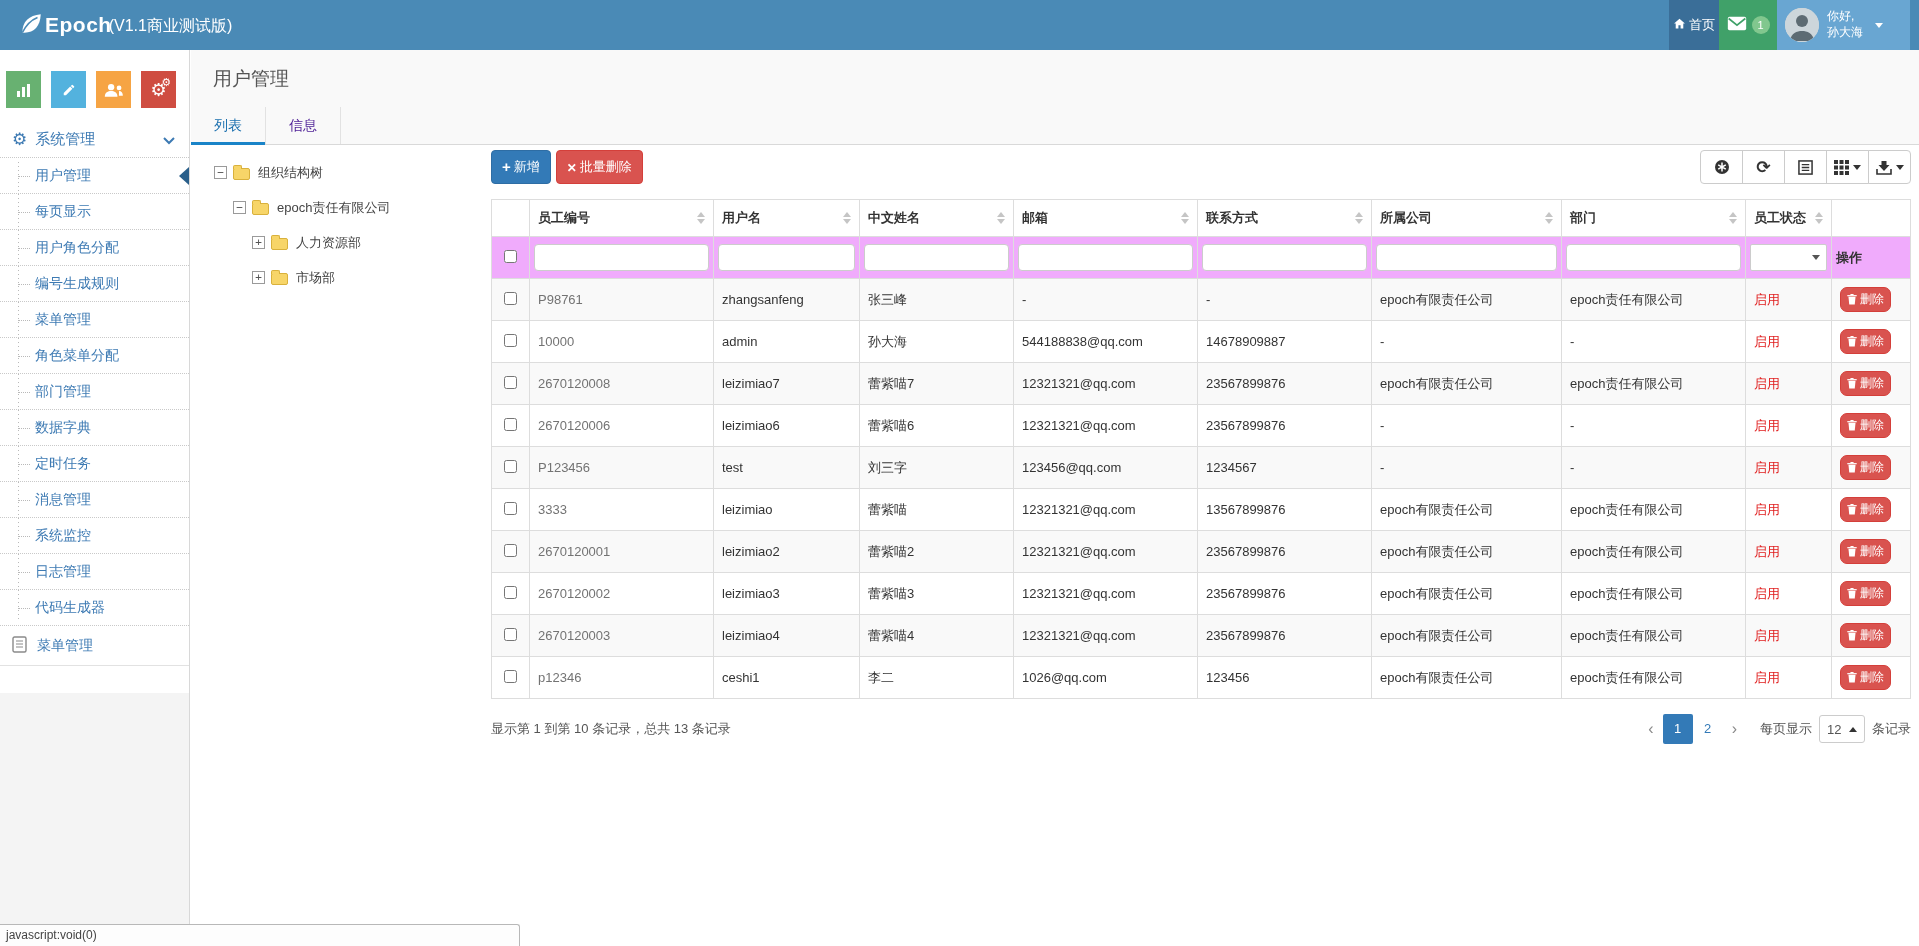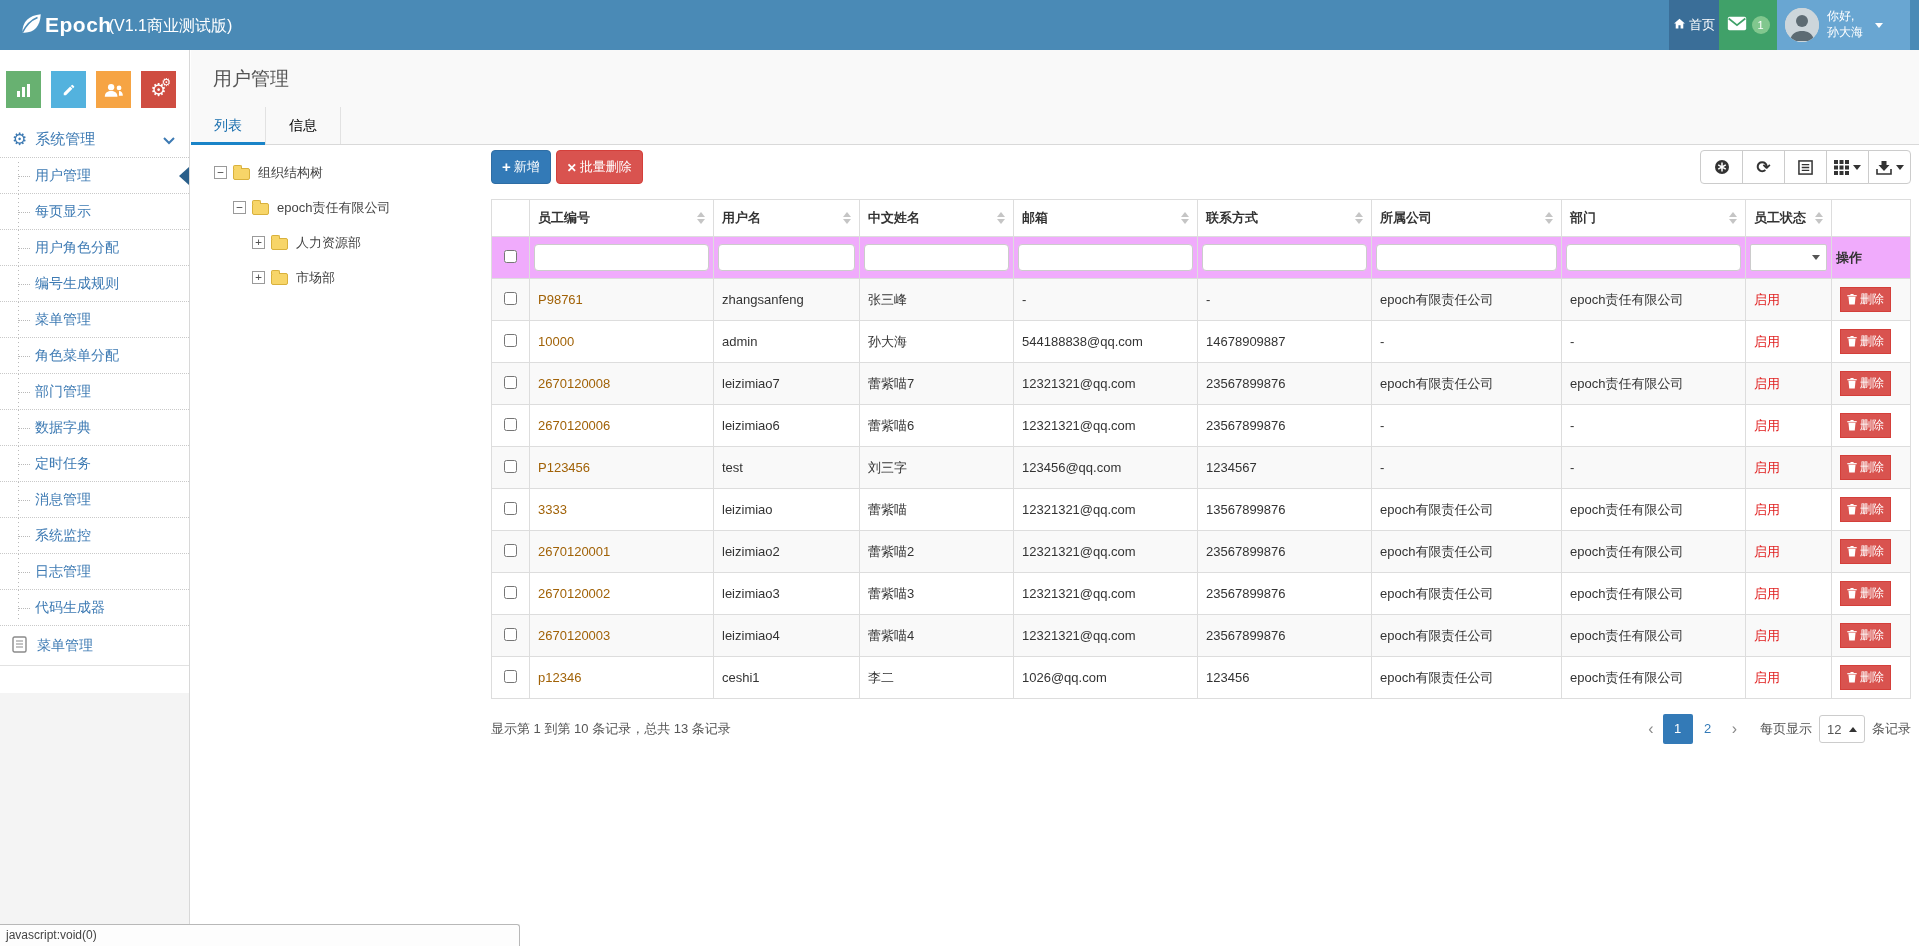--- a/index.html
+++ b/index.html
@@ -36,21 +36,21 @@
   .menu li::before { content:''; position:absolute; left:18px; top:50%; width:12px; border-top:1px dotted #b9b9b9; }
   .menu li.active::after { content:''; position:absolute; right:0; top:50%; transform:translateY(-50%); border-top:9px solid transparent; border-bottom:9px solid transparent; border-right:10px solid #2a5f8a; }
   .bottom-item { height:40px; display:flex; align-items:center; gap:10px; padding-left:12px; color:#3d7ab3; font-size:14px; border-bottom:1px solid #e2e2e2; cursor:pointer; background:#fff; }
   .sidebar-rest { position:absolute; top:643px; bottom:0; left:0; right:0; background:#f4f4f4; }
 
   
   .main { margin-left:191px; height:896px; background:#fff; display:flex; flex-direction:column; }
   .title-strip { height:57px; background:#f9f9f9; display:flex; align-items:center; padding-left:22px;
                  font-family:"Liberation Serif","DejaVu Serif",serif; font-size:19px; color:#555; }
   .tabs { height:38px; background:#f9f9f9; border-bottom:1px solid #d9d9d9; display:flex; }
-  .tab { width:75px; text-align:center; line-height:37px; color:#000000; font-size:14px; border-right:1px solid #e2e2e2; position:relative; cursor:pointer; }
+  .tab { width:75px; text-align:center; line-height:37px; color:#4c1d95; font-size:14px; border-right:1px solid #e2e2e2; position:relative; cursor:pointer; }
   .tab.active { color:#1a6fae; }
   .tab.active::after { content:''; position:absolute; left:0; right:0; bottom:-1px; height:3px; background:#1a84c8; }
 
   .content { display:flex; flex:1; }
   .tree { width:300px; flex:none; padding:10px 0 0 23px; }
   .tree-node { display:flex; align-items:center; height:35px; cursor:pointer; }
   .tree-node.lvl1 { padding-left:19px; }
   .tree-node.lvl2 { padding-left:38px; }
   .expander { width:13px; height:13px; border:1px solid #9a9a9a; background:#fff; font-size:11px; line-height:11px; text-align:center; color:#555; margin-right:6px; flex:none; font-family:"DejaVu Sans Mono",monospace; cursor:pointer; }
   .folder { width:17px; height:12px; background:#f7d568; border:1px solid #d9b13c; border-radius:2px; position:relative; margin-right:8px; margin-top:3px; flex:none; }
@@ -82,23 +82,23 @@
   .sort .dn { border-top:5px solid #c5c5c5; }
   .filter-row td { padding:7px 4px; background:#f0abfc; }
   .filter-row td.chk { text-align:center; }
   .filter-input { width:100%; height:27px; border:1px solid #ccc; border-radius:4px; padding:0 6px; font-size:12px; }
   .filter-select { height:27px; border:1px solid #ccc; border-radius:2px; background:#fff; display:flex; align-items:center; justify-content:flex-end; padding-right:6px; cursor:pointer; }
   .filter-select .mini-caret { border-top-color:#555; }
   .op-label { font-weight:bold; }
   tbody tr { height:40px; }
   tbody tr:nth-of-type(odd) { background:#f9f9f9; }
   tbody td.chk { text-align:center; }
-  .id-link { color:#a16207; text-decoration:none; cursor:pointer; }
+  .id-link { color:#737373; text-decoration:none; cursor:pointer; }
   .status-enabled { color:#e01d1d; }
-  .btn-delete { background:#d9534f; color:#fff; border:1px solid #d43f3a; border-radius:0; padding:3px 6px; font-size:12px; display:inline-flex; align-items:center; gap:3px; cursor:pointer; }
+  .btn-delete { background:#d9534f; color:#fff; border:1px solid #d43f3a; border-radius:7px; padding:3px 6px; font-size:12px; display:inline-flex; align-items:center; gap:3px; cursor:pointer; }
 
   
   .table-footer { display:flex; align-items:center; margin-top:15px; color:#555; }
   .pg { margin-left:auto; display:flex; align-items:center; }
   .pg-arrow { color:#8a8a8a; padding:0 9px; font-size:16px; cursor:pointer; }
   .pg-num { min-width:30px; height:30px; line-height:30px; text-align:center; color:#337ab7; cursor:pointer; }
   .pg-num.active { background:#337ab7; color:#fff; border-radius:2px; }
   .per-page { margin-left:14px; display:flex; align-items:center; gap:7px; color:#555; }
   .size-select { width:46px; height:28px; border:1px solid #ccc; border-radius:3px; display:flex; align-items:center; justify-content:space-between; padding:0 7px; background:#fff; cursor:pointer; }
   .caret-up { width:0; height:0; border:4px solid transparent; border-bottom:5px solid #333; margin-bottom:4px; }

